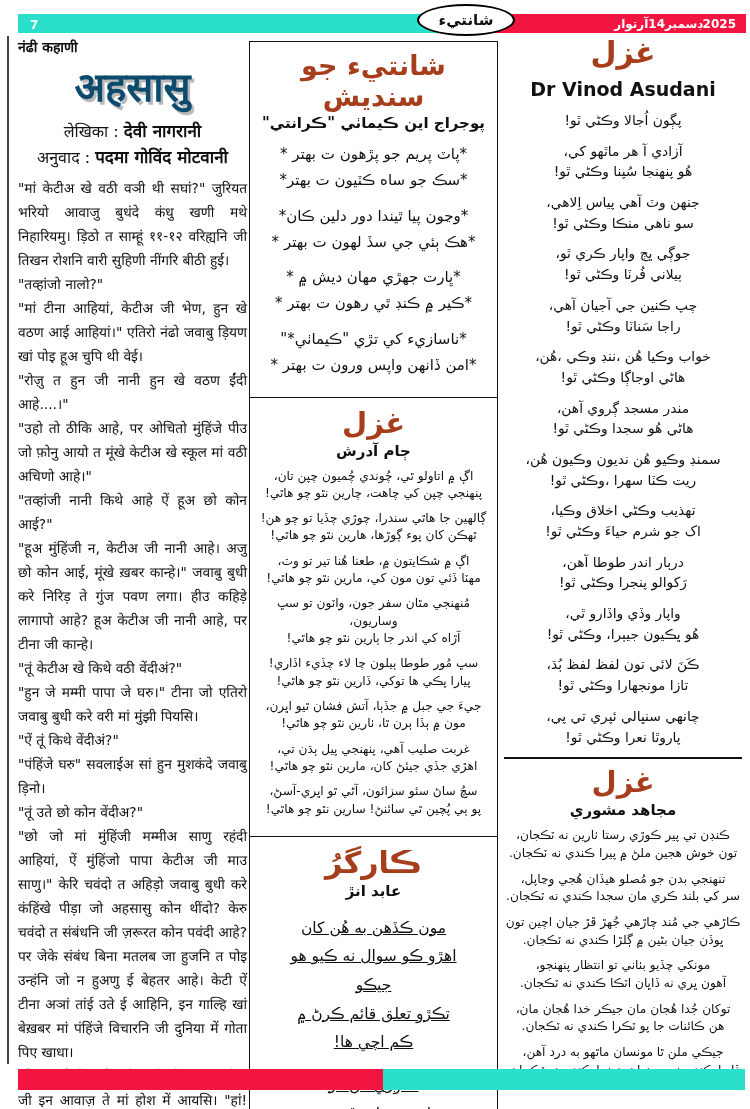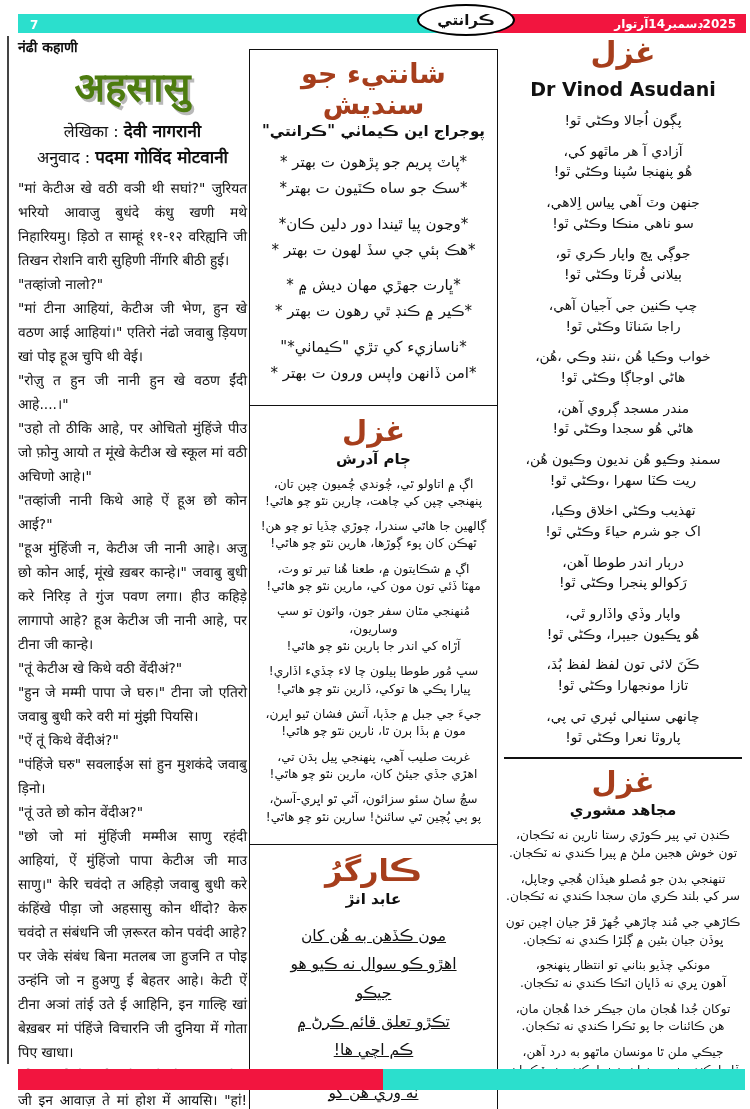--- a/index.html
+++ b/index.html
@@ -15,29 +15,29 @@
              border-radius:50%;display:flex;align-items:center;justify-content:center;z-index:3;}
   .logo-oval span{font-size:15px;font-weight:bold;direction:rtl;}
   .leftrule{position:absolute;left:7px;top:36px;width:1.5px;height:1028px;background:#444;}
   
   .cols{position:absolute;left:18px;top:33px;width:728px;display:flex;align-items:flex-start;}
   .col-left{width:229px;}
   .col-mid{width:249px;margin-left:2px;}
   .col-right{width:238px;margin-left:6px;}
   
   .kicker{font-weight:bold;font-size:14px;margin:4px 0 2px 0;}
-  .story-title{margin:2px 0 6px 0;text-align:center;font-size:40px;font-weight:bold;color:#4d7c0f;
+  .story-title{margin:2px 0 6px 0;text-align:center;font-size:40px;font-weight:bold;color:#0c4a6e;
                text-shadow:2.5px 2.5px 0 #b9b9b9;}
   .byline{text-align:center;font-size:16px;margin:3px 0;}
   .byline b{font-size:17px;}
   .story-body{margin-top:8px;}
   .story-body p{margin:0;font-size:13.8px;line-height:24px;text-align:justify;}
   
   .mbox{border:1.5px solid #111;padding:6px 6px 10px 6px;margin-top:-1.5px;text-align:center;}
-  .mbox:first-child{margin-top:16px;}
+  .mbox:first-child{margin-top:8px;}
   .ptitle{margin:2px 0 2px 0;color:#A63E1C;font-weight:bold;direction:rtl;}
   .ptitle.t1{font-size:27px;}
   .ptitle.t2{font-size:29px;}
   .ptitle.t3{font-size:30px;}
   .pauthor{font-weight:bold;font-size:15px;direction:rtl;margin-bottom:6px;}
   .stanzas{direction:rtl;}
   .stanza{margin:9px 0;}
   .s-sandesh .pline{font-size:15px;line-height:1.75;}
   .s-jam .stanza{margin:8px 0;}
   .s-jam .pline{font-size:12.2px;line-height:1.42;}
@@ -63,21 +63,21 @@
   <div class="topbar-teal">
     <span class="pagenum">7</span>
   </div>
   <div class="topbar-red">
     <span>آرتوار</span>
     <span>14</span>
     <span>ڊسمبر</span>
     <span>2025</span>
   </div>
   <div class="logo-oval">
-    <span>ڪرانتي</span>
+    <span>شانتيء</span>
   </div>
   <div class="leftrule"></div>
 
   <div class="cols">
 
     <div class="col-left">
       <div class="kicker">नंढी कहाणी</div>
       <h1 class="story-title">अहसासु</h1>
       <div class="byline">
         <span>लेखिका :</span>

